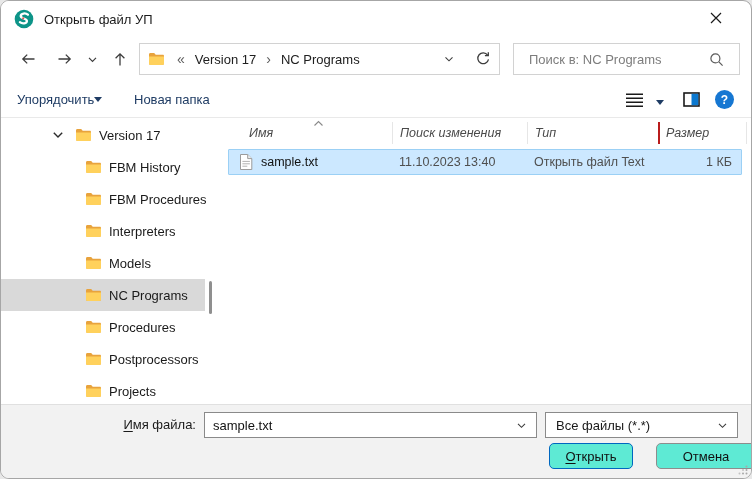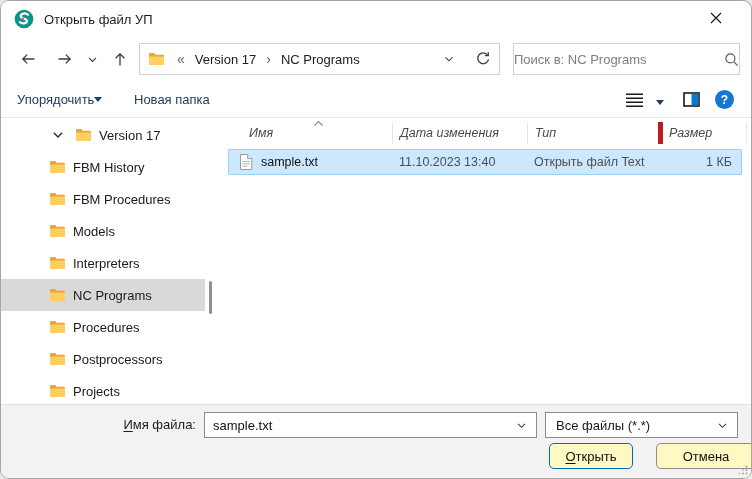--- a/index.html
+++ b/index.html
@@ -14,65 +14,65 @@
   .app-icon{ width:20px; height:20px; flex:0 0 auto; }
   .title-text{ margin-left:10px; font-size:13px; color:#1b1b1b; }
   .close-btn{ position:absolute; top:0; right:0; width:46px; height:34px; display:flex; align-items:center; justify-content:center; background:transparent; border:none; cursor:pointer; }
   
   .navbar{ position:absolute; top:36px; left:0; right:0; height:44px; background:#fff; }
   .nav-btn{ position:absolute; top:6px; height:32px; display:flex; align-items:center; justify-content:center; background:none; border:none; }
   .addressbar{ position:absolute; left:138px; top:6px; width:361px; height:32px; border:1px solid #d2d2d2; display:flex; align-items:center; padding:0 8px; background:#fff; }
   .crumb-glyph{ color:#5c5c5c; font-size:14px; padding:0 5px; }
   .crumb{ padding:0 5px; color:#202020; white-space:nowrap; }
   .addr-spacer{ flex:1; }
-  .searchbox{ position:absolute; left:512px; top:6px; width:227px; height:32px; border:1px solid #d2d2d2; display:flex; align-items:center; padding:0 0; background:#fff; }
+  .searchbox{ position:absolute; left:512px; top:6px; width:227px; height:32px; border:1px solid #d2d2d2; display:flex; align-items:center; padding:0 15px; background:#fff; }
   .search-placeholder{ flex:1; color:#7d7d7d; font-size:13px; white-space:nowrap; overflow:hidden; }
   
   .toolbar{ position:absolute; top:80px; left:0; right:0; height:37px; background:#fff; border-bottom:1px solid #e9e9e9; }
   .tb-btn{ position:absolute; top:0; height:36px; display:flex; align-items:center; background:none; border:none; color:#1f3c64; font-size:13px; font-family:"Liberation Sans",sans-serif; cursor:pointer; }
   .caret-down{ width:0; height:0; border-left:4px solid transparent; border-right:4px solid transparent; border-top:5px solid #1f3c64; display:inline-block; }
   .view-caret{ position:absolute; left:652px; top:16px; }
   .icon-abs{ position:absolute; background:none; border:none; display:flex; align-items:center; justify-content:center; cursor:pointer; }
   .help-btn{ position:absolute; left:714px; top:9px; width:19px; height:19px; border-radius:50%; background:#1677d2; color:#fff; display:flex; align-items:center; justify-content:center; font-size:12px; font-weight:bold; border:none; cursor:pointer; }
   
   .main{ position:absolute; top:117px; left:0; right:0; height:288px; display:flex; background:#fff; }
   .sidebar{ position:relative; width:222px; flex:0 0 auto; padding-top:1px; overflow:hidden; }
   .tree-item{ width:204px; height:32px; display:flex; align-items:center; cursor:pointer; }
   .tree-item.lv0{ padding-left:50px; }
-  .tree-item.lv1{ padding-left:48px; }
+  .tree-item.lv1{ padding-left:84px; }
   .tree-item.selected{ background:#d9d9d9; }
   .tree-chevron{ width:16px; margin-right:8px; display:flex; }
   .tree-folder{ width:17px; margin-right:7px; flex:0 0 auto; }
   .tree-label{ white-space:nowrap; color:#1a1a1a; }
   .tree-scroll-thumb{ position:absolute; left:208px; top:163px; width:3px; height:33px; background:#8f8f8f; border-radius:2px; }
   .filearea{ position:relative; flex:1; background:#fff; }
   .cols{ display:grid; grid-template-columns:169px 135px 131px 88px 1fr; }
   .list-header{ height:29px; align-items:center; color:#4a4a4a; font-size:12.5px; position:relative; }
   .list-header .hcell{ height:22px; line-height:22px; cursor:pointer;font-style:italic; }
   .hcell.c-name{ padding-left:26px; }
   .hcell.c-date,.hcell.c-type{ padding-left:7px; border-left:1px solid #e6e6e6; }
-  .hcell.c-size{ padding-left:6px; border-left:5px solid #b91c1c; }
+  .hcell.c-size{ padding-left:6px; border-left:2px solid #b91c1c; }
   .hcell.c-fill{ border-left:1px solid #e6e6e6; height:22px; }
   .sort-ind{ position:absolute; left:90px; top:2px; }
   .file-row{ position:relative; height:26px; margin-top:2px; align-items:center; font-size:12.5px; cursor:pointer; }
   .row-sel-bg{ position:absolute; left:5px; right:9px; top:0; bottom:0; background:#cce8ff; border:1px solid #9bd0f5; border-radius:1px; }
   .file-row .cell{ position:relative; z-index:1; white-space:nowrap; overflow:hidden; }
   .cell.c-name{ display:flex; align-items:center; gap:8px; padding-left:16px; color:#111; }
   .cell.c-date,.cell.c-type{ padding-left:7px; color:#4f4f4f; }
   .cell.c-size{ text-align:right; padding-right:14px; color:#4f4f4f; }
   
   .footer{ position:absolute; left:0; right:0; bottom:0; height:74px; background:#f2f2f2; border-top:1px solid #e0e0e0; }
   .fname-label{ position:absolute; left:0; top:7px; width:195px; height:26px; line-height:26px; text-align:right; color:#1a1a1a; }
   .mnemo{ text-decoration:underline; text-underline-offset:2px; }
   .combo{ position:absolute; top:7px; height:26px; background:#fff; border:1px solid #8a8a8a; display:flex; align-items:center; padding:0 8px; cursor:pointer; }
   .combo-input{ left:203px; width:333px; }
   .combo-input input{ flex:1; border:none; outline:none; font-size:13px; font-family:"Liberation Sans",sans-serif; color:#111; background:transparent; padding:0; }
   .combo-select{ left:544px; width:193px;padding-left:10px; }
   .combo-select .val{ flex:1; white-space:nowrap; overflow:hidden; }
-  .btn{ position:absolute; top:38px; height:26px; background:#fef9c3; border-radius:5px; font-size:13px; font-family:"Liberation Sans",sans-serif; color:#111; cursor:pointer; }
+  .btn{ position:absolute; top:38px; height:26px; background:#5eead4; border-radius:5px; font-size:13px; font-family:"Liberation Sans",sans-serif; color:#111; cursor:pointer; }
   .btn-open{ left:548px; width:84px; border:1.5px solid #0067c0; }
   .btn-cancel{ left:655px; width:100px; border:1px solid #8d8d8d; }
   .grip{ position:absolute; right:3px; bottom:3px; }
   svg{ display:block; }
 </style>
 </head>
 <body>
 
 <div class="window">
 
@@ -194,28 +194,28 @@
             <path d="M1 2.4 C1 1.6 1.6 1 2.4 1 H6.2 L7.7 2.7 H14.8 C15.5 2.7 16 3.2 16 3.9 V11.6 C16 12.4 15.4 13 14.6 13 H2.4 C1.6 13 1 12.4 1 11.6 Z" fill="#e8a33d"></path>
             <path d="M1 4.4 H16 V11.6 C16 12.4 15.4 13 14.6 13 H2.4 C1.6 13 1 12.4 1 11.6 Z" fill="#ffd15c"></path>
           </svg>
         <span class="tree-label">FBM Procedures</span>
       </div>
       <div class="tree-item lv1">
         <svg class="tree-folder" width="17" height="14" viewBox="0 0 17 14">
             <path d="M1 2.4 C1 1.6 1.6 1 2.4 1 H6.2 L7.7 2.7 H14.8 C15.5 2.7 16 3.2 16 3.9 V11.6 C16 12.4 15.4 13 14.6 13 H2.4 C1.6 13 1 12.4 1 11.6 Z" fill="#e8a33d"></path>
             <path d="M1 4.4 H16 V11.6 C16 12.4 15.4 13 14.6 13 H2.4 C1.6 13 1 12.4 1 11.6 Z" fill="#ffd15c"></path>
           </svg>
+        <span class="tree-label">Interpreters</span>
+      </div>
+      <div class="tree-item lv1">
+        <svg class="tree-folder" width="17" height="14" viewBox="0 0 17 14">
+            <path d="M1 2.4 C1 1.6 1.6 1 2.4 1 H6.2 L7.7 2.7 H14.8 C15.5 2.7 16 3.2 16 3.9 V11.6 C16 12.4 15.4 13 14.6 13 H2.4 C1.6 13 1 12.4 1 11.6 Z" fill="#e8a33d"></path>
+            <path d="M1 4.4 H16 V11.6 C16 12.4 15.4 13 14.6 13 H2.4 C1.6 13 1 12.4 1 11.6 Z" fill="#ffd15c"></path>
+          </svg>
         <span class="tree-label">Models</span>
-      </div>
-      <div class="tree-item lv1">
-        <svg class="tree-folder" width="17" height="14" viewBox="0 0 17 14">
-            <path d="M1 2.4 C1 1.6 1.6 1 2.4 1 H6.2 L7.7 2.7 H14.8 C15.5 2.7 16 3.2 16 3.9 V11.6 C16 12.4 15.4 13 14.6 13 H2.4 C1.6 13 1 12.4 1 11.6 Z" fill="#e8a33d"></path>
-            <path d="M1 4.4 H16 V11.6 C16 12.4 15.4 13 14.6 13 H2.4 C1.6 13 1 12.4 1 11.6 Z" fill="#ffd15c"></path>
-          </svg>
-        <span class="tree-label">Interpreters</span>
       </div>
       <div class="tree-item lv1 selected">
         <svg class="tree-folder" width="17" height="14" viewBox="0 0 17 14">
             <path d="M1 2.4 C1 1.6 1.6 1 2.4 1 H6.2 L7.7 2.7 H14.8 C15.5 2.7 16 3.2 16 3.9 V11.6 C16 12.4 15.4 13 14.6 13 H2.4 C1.6 13 1 12.4 1 11.6 Z" fill="#e8a33d"></path>
             <path d="M1 4.4 H16 V11.6 C16 12.4 15.4 13 14.6 13 H2.4 C1.6 13 1 12.4 1 11.6 Z" fill="#ffd15c"></path>
           </svg>
         <span class="tree-label">NC Programs</span>
       </div>
       <div class="tree-item lv1">
         <svg class="tree-folder" width="17" height="14" viewBox="0 0 17 14">
@@ -237,21 +237,21 @@
             <path d="M1 4.4 H16 V11.6 C16 12.4 15.4 13 14.6 13 H2.4 C1.6 13 1 12.4 1 11.6 Z" fill="#ffd15c"></path>
           </svg>
         <span class="tree-label">Projects</span>
       </div>
       <div class="tree-scroll-thumb"></div>
     </div>
 
     <div class="filearea">
       <div class="cols list-header">
         <div class="hcell c-name">Имя</div>
-        <div class="hcell c-date">Дата изменения</div>
+        <div class="hcell c-date">Поиск изменения</div>
         <div class="hcell c-type">Тип</div>
         <div class="hcell c-size">Размер</div>
         <div class="hcell c-fill"></div>
         <svg class="sort-ind" width="11" height="7" viewBox="0 0 11 7">
             <path d="M1.5 5.5 5.5 1.5 9.5 5.5" fill="none" stroke="#8a8a8a" stroke-width="1.1"></path>
           </svg>
       </div>
 
       <div class="cols file-row">
         <div class="row-sel-bg"></div>

